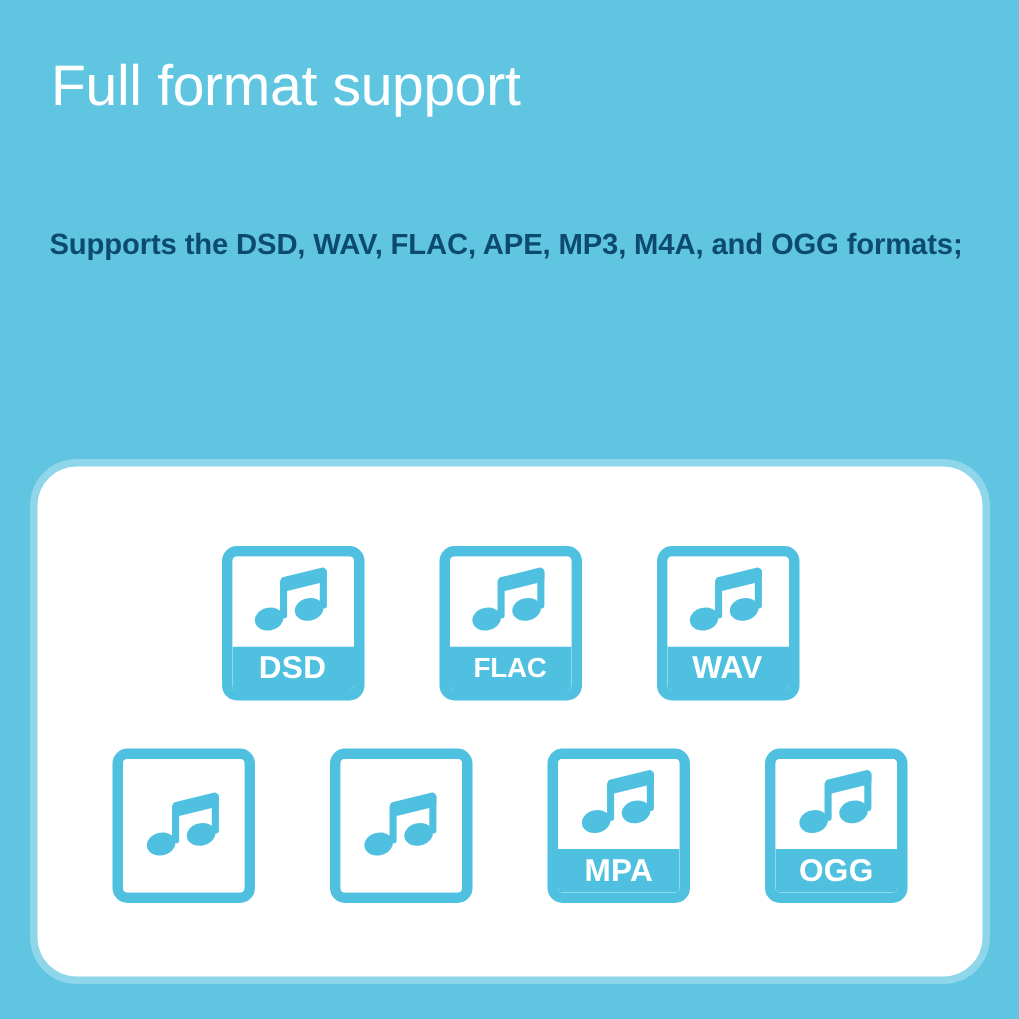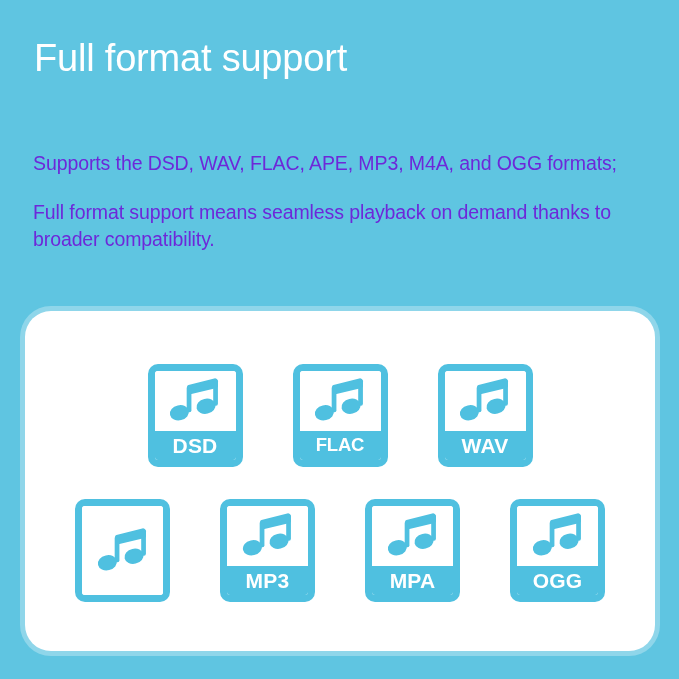--- a/index.html
+++ b/index.html
@@ -39,24 +39,24 @@
     margin: 0;
   }
 
   .body-copy {
     position: absolute;
     left: 33px;
     top: 150px;
     width: 618px;
   }
   .para {
-    color: #6d28d9;
+    color: #0c4a6e;
     font-size: 19.5px;
     line-height: 27px;
-    font-weight: 400;
+    font-weight: 700;
     margin: 0 0 22px 0;
     letter-spacing: -0.1px;
   }
   .para:last-child { margin-bottom: 0; }
 
   
   .card {
     position: absolute;
     left: 25px;
     top: 311px;
@@ -132,21 +132,20 @@
 <body>
 
 <div class="page">
 
   <div class="header">
     <h1 class="headline">Full format support</h1>
   </div>
 
   <div class="body-copy">
     <p class="para">Supports the DSD, WAV, FLAC, APE, MP3, M4A, and OGG formats;</p>
-    <p class="para">Full format support means seamless playback on demand thanks to broader compatibility.</p>
   </div>
 
   <div class="card">
     <div class="rows">
 
       <div class="row">
 
         <div class="fmt">
           <div class="fmt-note">
             <svg viewBox="0 0 64 64" aria-hidden="true">
@@ -215,21 +214,20 @@
             <svg viewBox="0 0 64 64" aria-hidden="true">
               <g fill="#4FC0E0">
                 <path d="M24.5 13.6 L54 6.2 a3.4 3.4 0 0 1 4.2 3.3 v5.6 a2 2 0 0 1 -1.5 1.9 L25.6 24.6 a2 2 0 0 1 -2.5 -1.9 v-7.2 a2 2 0 0 1 1.4 -1.9 z"></path>
                 <rect x="22.5" y="14.8" width="5.4" height="30" rx="2.2"></rect>
                 <rect x="52.8" y="7.3" width="5.4" height="30" rx="2.2"></rect>
                 <ellipse cx="14.2" cy="45.4" rx="11" ry="8.6" transform="rotate(-13 14.2 45.4)"></ellipse>
                 <ellipse cx="44.6" cy="38.0" rx="11" ry="8.6" transform="rotate(-13 44.6 38.0)"></ellipse>
               </g>
             </svg>
           </div>
-          <div class="fmt-label">MP3</div>
         </div>
 
         <div class="fmt">
           <div class="fmt-note">
             <svg viewBox="0 0 64 64" aria-hidden="true">
               <g fill="#4FC0E0">
                 <path d="M24.5 13.6 L54 6.2 a3.4 3.4 0 0 1 4.2 3.3 v5.6 a2 2 0 0 1 -1.5 1.9 L25.6 24.6 a2 2 0 0 1 -2.5 -1.9 v-7.2 a2 2 0 0 1 1.4 -1.9 z"></path>
                 <rect x="22.5" y="14.8" width="5.4" height="30" rx="2.2"></rect>
                 <rect x="52.8" y="7.3" width="5.4" height="30" rx="2.2"></rect>
                 <ellipse cx="14.2" cy="45.4" rx="11" ry="8.6" transform="rotate(-13 14.2 45.4)"></ellipse>

